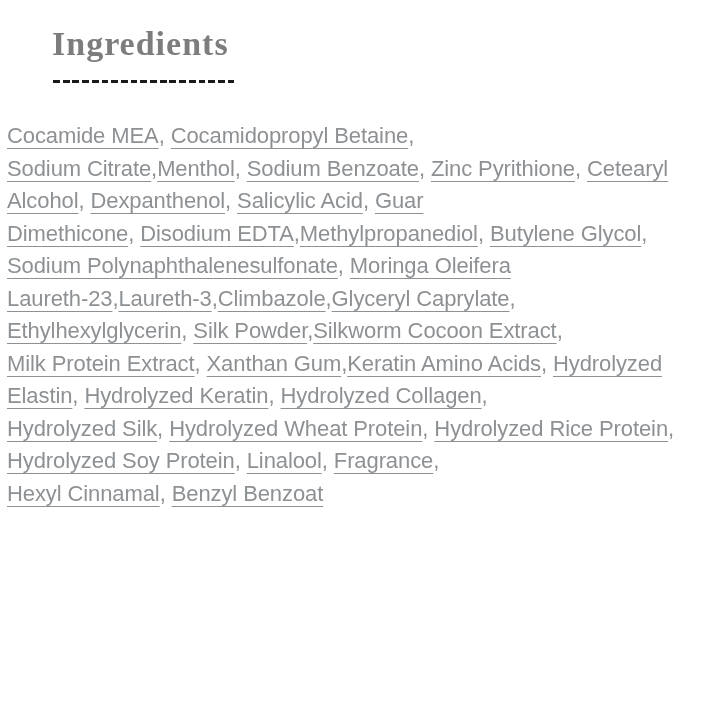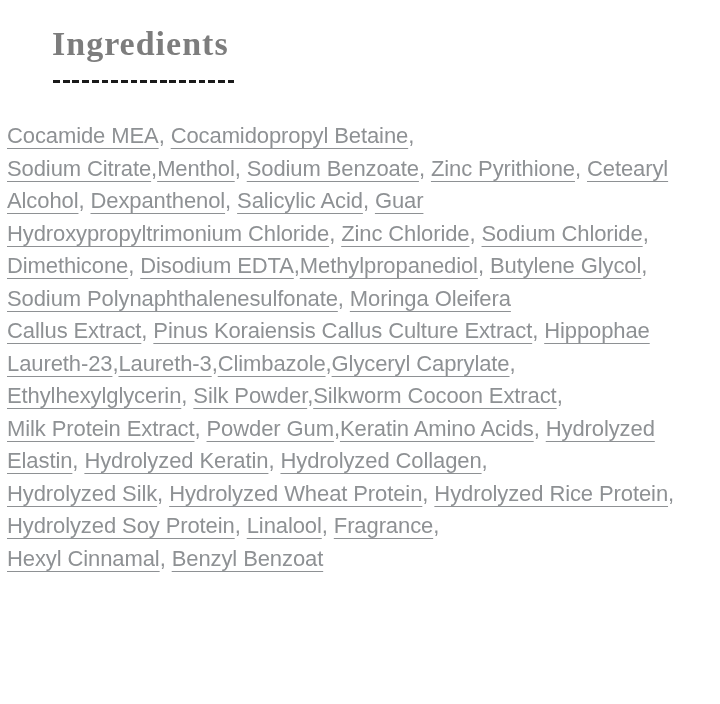--- a/index.html
+++ b/index.html
@@ -63,25 +63,23 @@
 
 <div class="page">
   <h1 class="page-title">Ingredients</h1>
 
   <div class="dashed-divider"></div>
 
   <div class="ingredients-text">
       <div class="ingredients-line"><span class="ing">Cocamide MEA</span><span class="comma">,</span>&nbsp;<span class="ing">Cocamidopropyl Betaine</span><span class="comma">,</span></div>
       <div class="ingredients-line"><span class="ing">Sodium Citrate</span><span class="comma">,</span><span class="ing">Menthol</span><span class="comma">,</span>&nbsp;<span class="ing">Sodium Benzoate</span><span class="comma">,</span>&nbsp;<span class="ing">Zinc Pyrithione</span><span class="comma">,</span>&nbsp;<span class="ing">Cetearyl</span></div>
       <div class="ingredients-line"><span class="ing">Alcohol</span><span class="comma">,</span>&nbsp;<span class="ing">Dexpanthenol</span><span class="comma">,</span>&nbsp;<span class="ing">Salicylic Acid</span><span class="comma">,</span>&nbsp;<span class="ing">Guar</span></div>
-      <div class="ingredients-line"><span class="ing">Hydroxypropyltrimonium Chloride</span><span class="comma">,</span>&nbsp;<span class="ing">Zinc Chloride</span><span class="comma">,</span>&nbsp;<span class="ing">Sodium Chloride</span><span class="comma">,</span></div>
       <div class="ingredients-line"><span class="ing">Dimethicone</span><span class="comma">,</span>&nbsp;<span class="ing">Disodium EDTA</span><span class="comma">,</span><span class="ing">Methylpropanediol</span><span class="comma">,</span>&nbsp;<span class="ing">Butylene Glycol</span><span class="comma">,</span></div>
       <div class="ingredients-line"><span class="ing">Sodium Polynaphthalenesulfonate</span><span class="comma">,</span>&nbsp;<span class="ing">Moringa Oleifera</span></div>
-      <div class="ingredients-line"><span class="ing">Callus Extract</span><span class="comma">,</span>&nbsp;<span class="ing">Pinus Koraiensis Callus Culture Extract</span><span class="comma">,</span>&nbsp;<span class="ing">Hippophae</span></div>
       <div class="ingredients-line"><span class="ing">Laureth-23</span><span class="comma">,</span><span class="ing">Laureth-3</span><span class="comma">,</span><span class="ing">Climbazole</span><span class="comma">,</span><span class="ing">Glyceryl Caprylate</span><span class="comma">,</span></div>
       <div class="ingredients-line"><span class="ing">Ethylhexylglycerin</span><span class="comma">,</span>&nbsp;<span class="ing">Silk Powder</span><span class="comma">,</span><span class="ing">Silkworm Cocoon Extract</span><span class="comma">,</span></div>
-      <div class="ingredients-line"><span class="ing">Milk Protein Extract</span><span class="comma">,</span>&nbsp;<span class="ing">Powder Gum</span><span class="comma">,</span><span class="ing">Keratin Amino Acids</span><span class="comma">,</span>&nbsp;<span class="ing">Hydrolyzed</span></div>
+      <div class="ingredients-line"><span class="ing">Milk Protein Extract</span><span class="comma">,</span>&nbsp;<span class="ing">Xanthan Gum</span><span class="comma">,</span><span class="ing">Keratin Amino Acids</span><span class="comma">,</span>&nbsp;<span class="ing">Hydrolyzed</span></div>
       <div class="ingredients-line"><span class="ing">Elastin</span><span class="comma">,</span>&nbsp;<span class="ing">Hydrolyzed Keratin</span><span class="comma">,</span>&nbsp;<span class="ing">Hydrolyzed Collagen</span><span class="comma">,</span></div>
       <div class="ingredients-line"><span class="ing">Hydrolyzed Silk</span><span class="comma">,</span>&nbsp;<span class="ing">Hydrolyzed Wheat Protein</span><span class="comma">,</span>&nbsp;<span class="ing">Hydrolyzed Rice Protein</span><span class="comma">,</span></div>
       <div class="ingredients-line"><span class="ing">Hydrolyzed Soy Protein</span><span class="comma">,</span>&nbsp;<span class="ing">Linalool</span><span class="comma">,</span>&nbsp;<span class="ing">Fragrance</span><span class="comma">,</span></div>
       <div class="ingredients-line"><span class="ing">Hexyl Cinnamal</span><span class="comma">,</span>&nbsp;<span class="ing">Benzyl Benzoat</span></div>
     </div>
 </div>
 
 </body></html>

